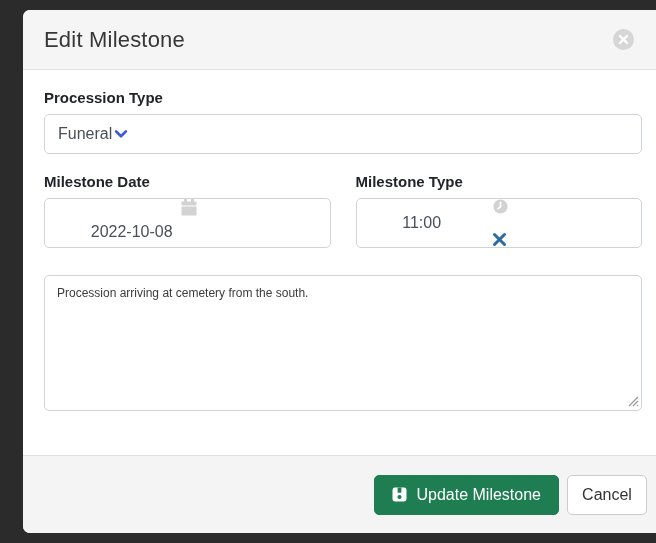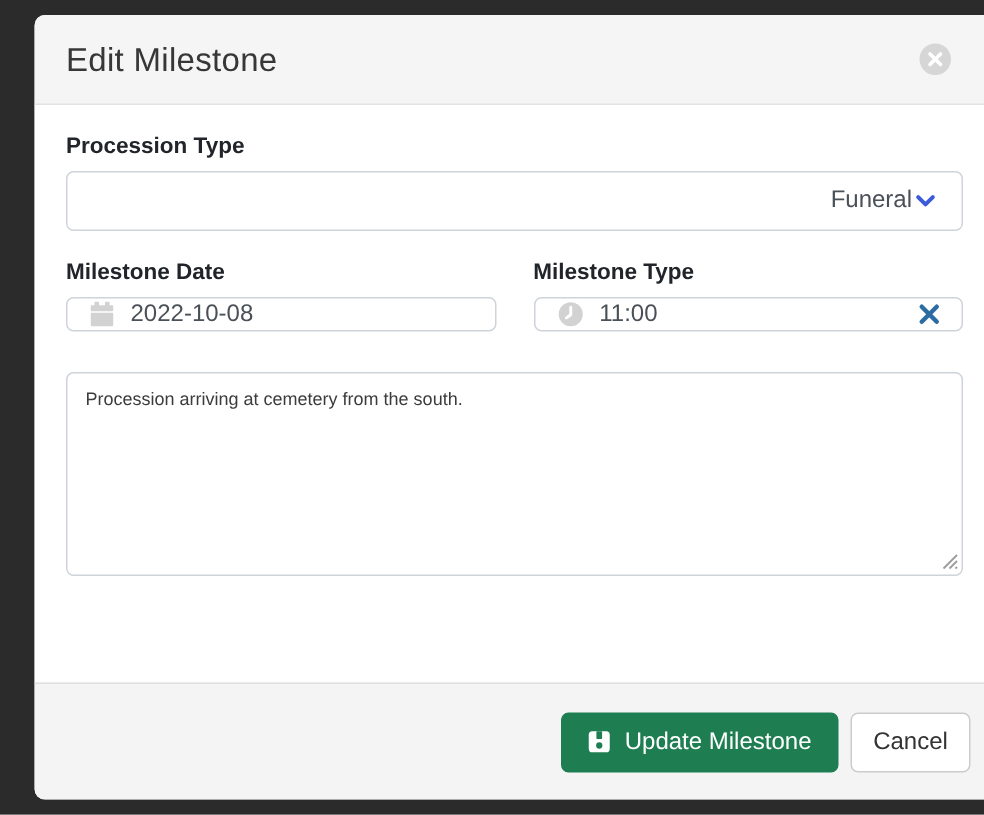--- a/index.html
+++ b/index.html
@@ -60,39 +60,40 @@
     padding: 19px 21px 16px 21px;
   }
   .field-label {
     display: block;
     font-size: 15px; font-weight: 700; color: #212529;
     margin-bottom: 8px;
   }
   .select-box {
     height: 40px;
     border: 1px solid #ced4da; border-radius: 5px;
-    display: flex; align-items: center; justify-content: flex-end;
+    display: flex; align-items: center; justify-content: flex-start;
     padding: 0 15px 0 13px;
     font-size: 16px; color: #495057;
     cursor: pointer;
     background: #fff;
     margin-bottom: 19px;
   }
   .two-col {
     display: grid;
     grid-template-columns: 1fr 1fr;
     gap: 25px;
     margin-bottom: 27px;
   }
   .input-box {
-    height: 23px;
+    height: 50px;
     border: 1px solid #ced4da; border-radius: 5px;
     display: flex; align-items: center;
     padding: 0 12px 0 15px;
     background: #fff;
+    flex-direction: column;
   }
   .input-box input {
     flex: 1 1 auto; min-width: 0;
     border: none; outline: none; background: transparent;
     font-family: "Liberation Sans", sans-serif;
     font-size: 16px; color: #495057;
     margin-left: 11px;
   }
   .clear-btn {
     border: none; background: none; padding: 0;

